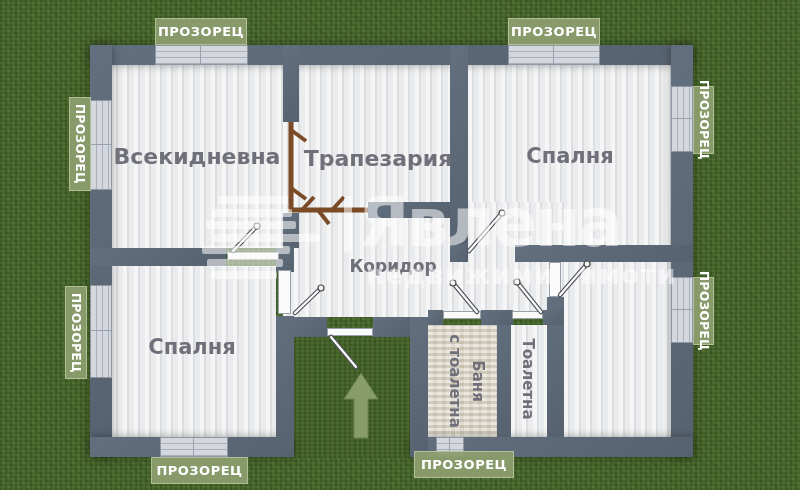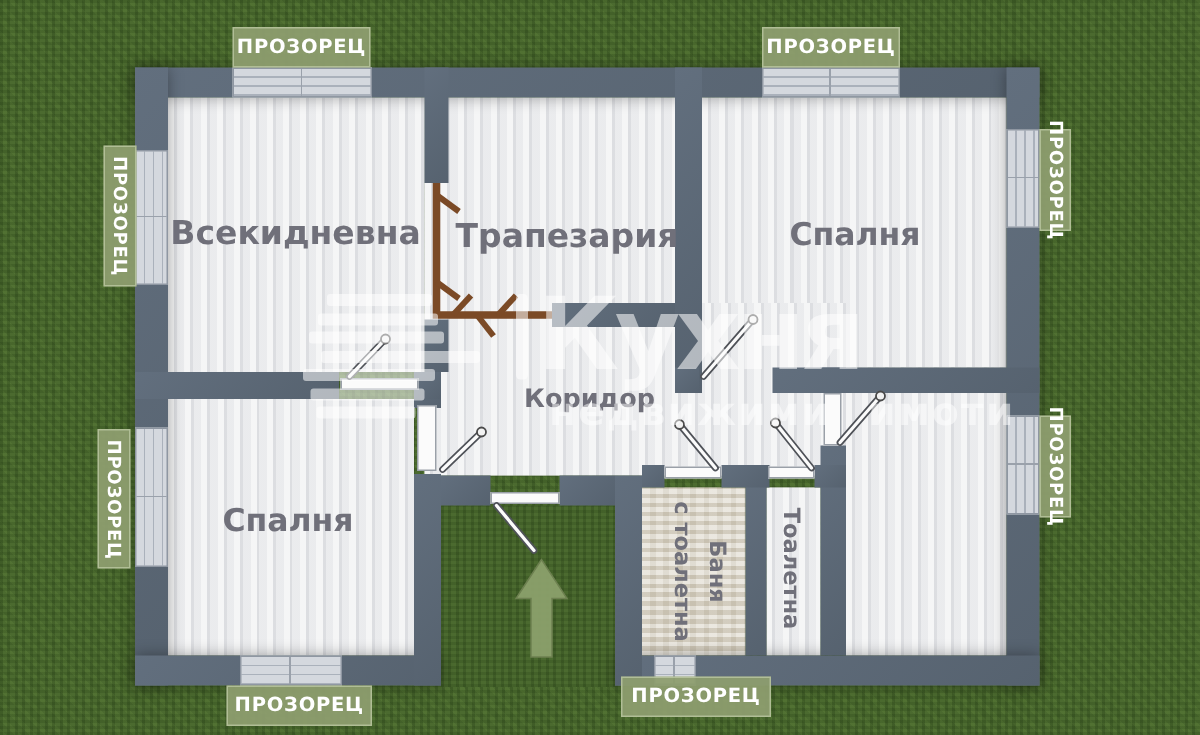--- a/index.html
+++ b/index.html
@@ -192,16 +192,16 @@
   <div class="abs" style="left:202px;top:196px;width:120px;">
     <div class="wm-bar" style="margin:0 0 4.5px 16px;width:70px;"></div>
     <div class="wm-bar" style="margin:0 0 4.5px 10px;width:80px;"></div>
     <div class="wm-bar" style="margin:0 0 4.5px 4px;width:90px;"></div>
     <div class="wm-bar" style="margin:0 0 4.5px 12px;width:106px;"></div>
     <div class="wm-bar" style="margin:0 0 4.5px 0;width:88px;"></div>
     <div class="wm-bar" style="margin:0 0 4.5px 5px;width:76px;"></div>
     <div class="wm-bar" style="margin:0 0 0 9px;width:66px;"></div>
   </div>
   <div class="abs" style="left:344px;top:196px;width:8px;height:57px;background:rgba(255,255,255,.55);border-radius:3px;"></div>
-  <div class="abs wm" style="left:358px;top:193px;font-size:67px;line-height:.9;letter-spacing:-3px;">Кухня</div>
+  <div class="abs wm" style="left:358px;top:193px;font-size:67px;line-height:.9;letter-spacing:-3px;">Явлена</div>
   <div class="abs wm" style="left:366px;top:260px;font-size:26px;letter-spacing:1.5px;word-spacing:14px;color:rgba(255,255,255,.5);">недвижими имоти</div>
 
 </div>
 
 </body></html>

